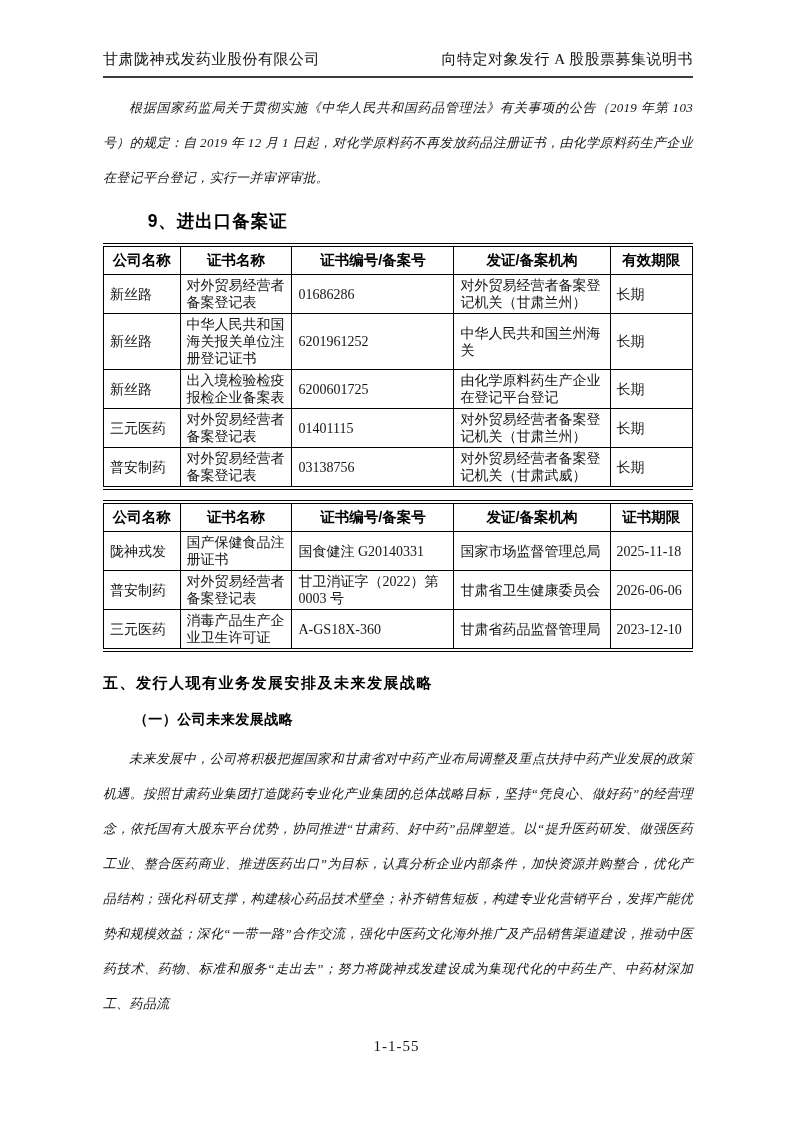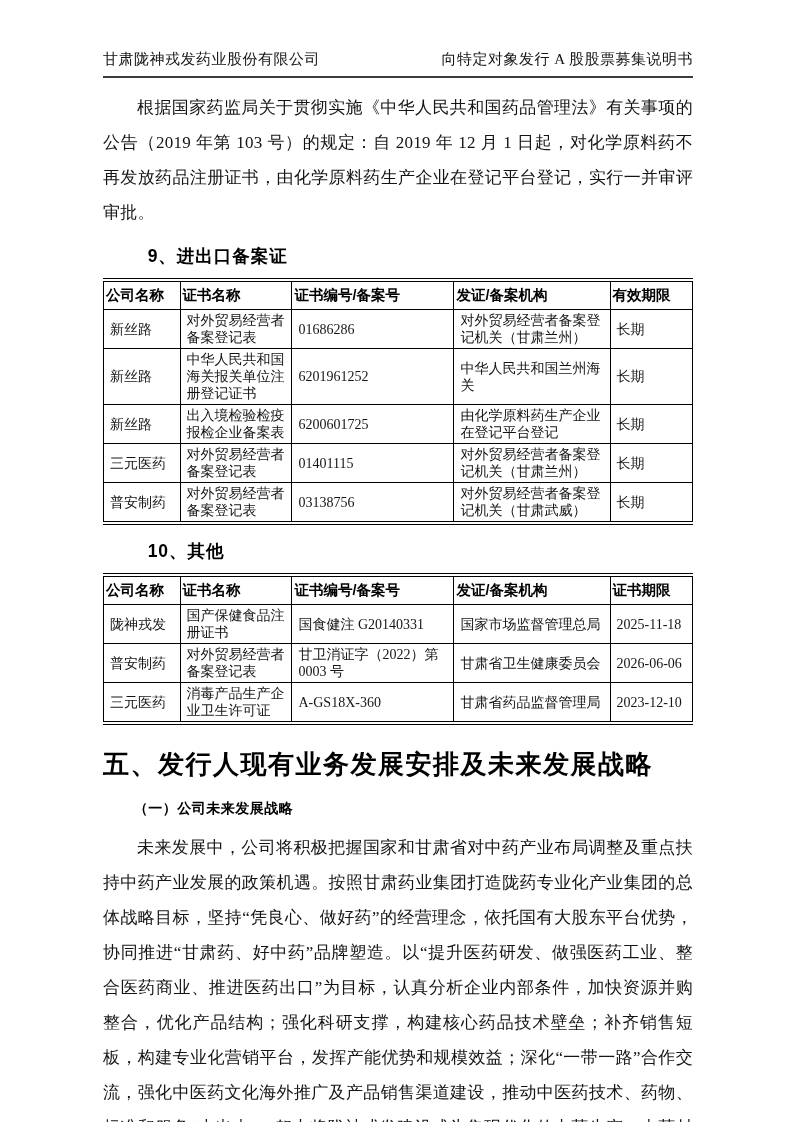--- a/index.html
+++ b/index.html
@@ -19,26 +19,27 @@
     justify-content:space-between;
     align-items:flex-end;
     font-size:15px;
     letter-spacing:0.5px;
     padding-bottom:7px;
     border-bottom:2.5px solid #3c3c3c;
     font-family:Liberation Serif, serif;
   }
   .doc-header span { white-space:nowrap; }
   .body-para {
-    font-size:17px;
+    font-size:13px;
     line-height:35px;
     text-align:justify;
     text-indent:2em;
     margin:12px 0 0 0;
     letter-spacing:0.3px;
+    font-style:italic;
   }
   .num-heading {
     font-family:"Liberation Sans","DejaVu Sans",sans-serif;
     font-size:17.5px;
     font-weight:bold;
     color:#000;
     margin:14px 0 0 0;
     padding-left:2.55em;
     letter-spacing:1px;
   }
@@ -49,39 +50,39 @@
     font-size:14px;
     line-height:17px;
     border-top:4px double #000;
     border-bottom:4px double #000;
     table-layout:fixed;
   }
   .doc-table th {
     font-family:"Liberation Sans","DejaVu Sans",sans-serif;
     font-weight:bold;
     font-size:14.5px;
-    text-align:left;
+    text-align:center;
     padding:5px 2px;
     border:1px solid #000;
     color:#000;
   }
   .doc-table td {
     border:1px solid #000;
     padding:2px 6px;
     vertical-align:middle;
     word-break:break-all;
   }
   col.c1 { width:13%; }
   col.c2 { width:19%; }
   col.c3 { width:27.5%; }
   col.c4 { width:26.5%; }
   col.c5 { width:14%; }
   .chapter-heading {
     font-family:"Liberation Sans","DejaVu Sans",sans-serif;
-    font-size:26px;
+    font-size:15px;
     font-weight:bold;
     color:#000;
     margin:22px 0 0 0;
     letter-spacing:1.5px;
   }
   .sub-heading {
     font-family:"Liberation Sans","DejaVu Sans",sans-serif;
     font-size:14px;
     font-weight:bold;
     color:#000;
@@ -160,21 +161,20 @@
       <tr>
         <td>普安制药</td>
         <td>对外贸易经营者备案登记表</td>
         <td>03138756</td>
         <td>对外贸易经营者备案登记机关（甘肃武威）</td>
         <td>长期</td>
       </tr>
     </tbody>
   </table>
 
-  <h3 class="num-heading">10、其他</h3>
 
   <table class="doc-table">
     <colgroup>
         <col class="c1">
         <col class="c2">
         <col class="c3">
         <col class="c4">
         <col class="c5">
       </colgroup>
     <thead>
@@ -210,14 +210,17 @@
       </tr>
     </tbody>
   </table>
 
   <h2 class="chapter-heading">五、发行人现有业务发展安排及未来发展战略</h2>
 
   <h3 class="sub-heading">（一）公司未来发展战略</h3>
 
   <p class="body-para">未来发展中，公司将积极把握国家和甘肃省对中药产业布局调整及重点扶持中药产业发展的政策机遇。按照甘肃药业集团打造陇药专业化产业集团的总体战略目标，坚持“凭良心、做好药”的经营理念，依托国有大股东平台优势，协同推进“甘肃药、好中药”品牌塑造。以“提升医药研发、做强医药工业、整合医药商业、推进医药出口”为目标，认真分析企业内部条件，加快资源并购整合，优化产品结构；强化科研支撑，构建核心药品技术壁垒；补齐销售短板，构建专业化营销平台，发挥产能优势和规模效益；深化“一带一路”合作交流，强化中医药文化海外推广及产品销售渠道建设，推动中医药技术、药物、标准和服务“走出去”；努力将陇神戎发建设成为集现代化的中药生产、中药材深加工、药品流</p>
 
+  <footer class="doc-footer">
+    <span>1-1-55</span>
+  </footer>
 
 </div>
 
 </body></html>

